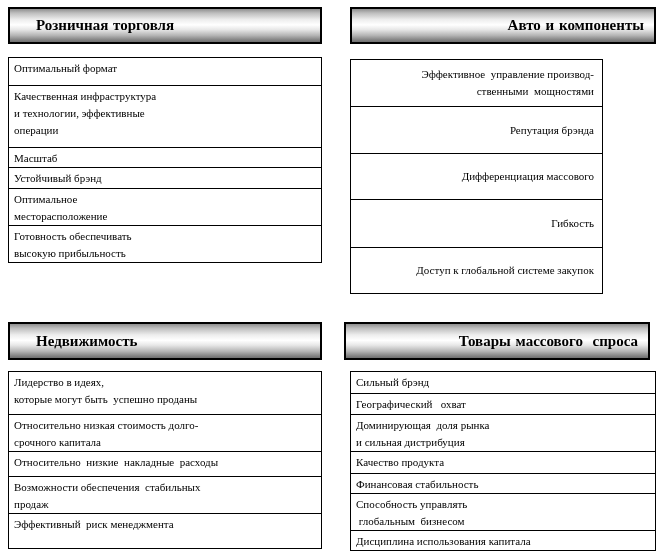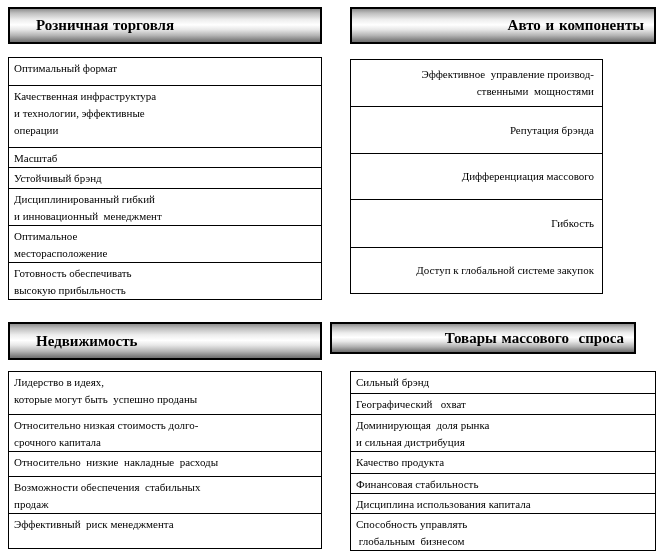--- a/index.html
+++ b/index.html
@@ -31,21 +31,21 @@
     font-weight: bold;
     font-size: 15px;
     white-space: pre-wrap;
     word-spacing: 1px;
   }
   .hdr-left  { justify-content: flex-start; padding-left: 26px; }
   .hdr-right { justify-content: flex-end;  padding-right: 10px; }
   .hdr-tl { left: 8px;   top: 7px;   width: 314px; height: 37px; }
   .hdr-tr { left: 350px; top: 7px;   width: 306px; height: 37px; }
   .hdr-bl { left: 8px;   top: 322px; width: 314px; height: 38px; }
-  .hdr-br { left: 330px; top: 322px; width: 306px; height: 32px; }
+  .hdr-br { left: 344px; top: 322px; width: 306px; height: 38px; }
 
   
   .tbl {
     position: absolute;
     box-sizing: border-box;
     border: 1.5px solid #000000;
     background: #ffffff;
   }
   .tbl-tl { left: 8px;   top: 57px;  width: 314px; }
   .tbl-tr { left: 350px; top: 59px;  width: 253px; }
@@ -78,22 +78,20 @@
   <div class="hdr hdr-tl hdr-left">
     <span class="hdr-text">Розничная торговля</span>
   </div>
   <div class="tbl tbl-tl">
     <div class="row" style="min-height:27px">Оптимальный формат</div>
     <div class="row" style="min-height:62px">Качественная инфраструктура
 и технологии, эффективные
 операции</div>
     <div class="row" style="min-height:20px">Масштаб</div>
     <div class="row" style="min-height:21px">Устойчивый брэнд</div>
-    <div class="row" style="min-height:36px">Дисциплинированный гибкий
-и инновационный  менеджмент</div>
     <div class="row" style="min-height:35px">Оптимальное
 месторасположение</div>
     <div class="row" style="min-height:35px">Готовность обеспечивать
 высокую прибыльность</div>
   </div>
 
   <div class="hdr hdr-tr hdr-right">
     <span class="hdr-text">Авто и компоненты</span>
   </div>
   <div class="tbl tbl-tr tbl-center-right">
@@ -122,18 +120,18 @@
   <div class="hdr hdr-br hdr-right">
     <span class="hdr-text">Товары массового  спроса</span>
   </div>
   <div class="tbl tbl-br">
     <div class="row" style="min-height:21px">Сильный брэнд</div>
     <div class="row" style="min-height:21px">Географический   охват</div>
     <div class="row" style="min-height:37px">Доминирующая  доля рынка
 и сильная дистрибуция</div>
     <div class="row" style="min-height:22px">Качество продукта</div>
     <div class="row" style="min-height:20px">Финансовая стабильность</div>
-    <div class="row" style="min-height:20px">Дисциплина использования капитала</div>
     <div class="row" style="min-height:33px">Способность управлять
  глобальным  бизнесом</div>
+    <div class="row" style="min-height:20px">Дисциплина использования капитала</div>
   </div>
 
 </div>
 
 </body></html>

